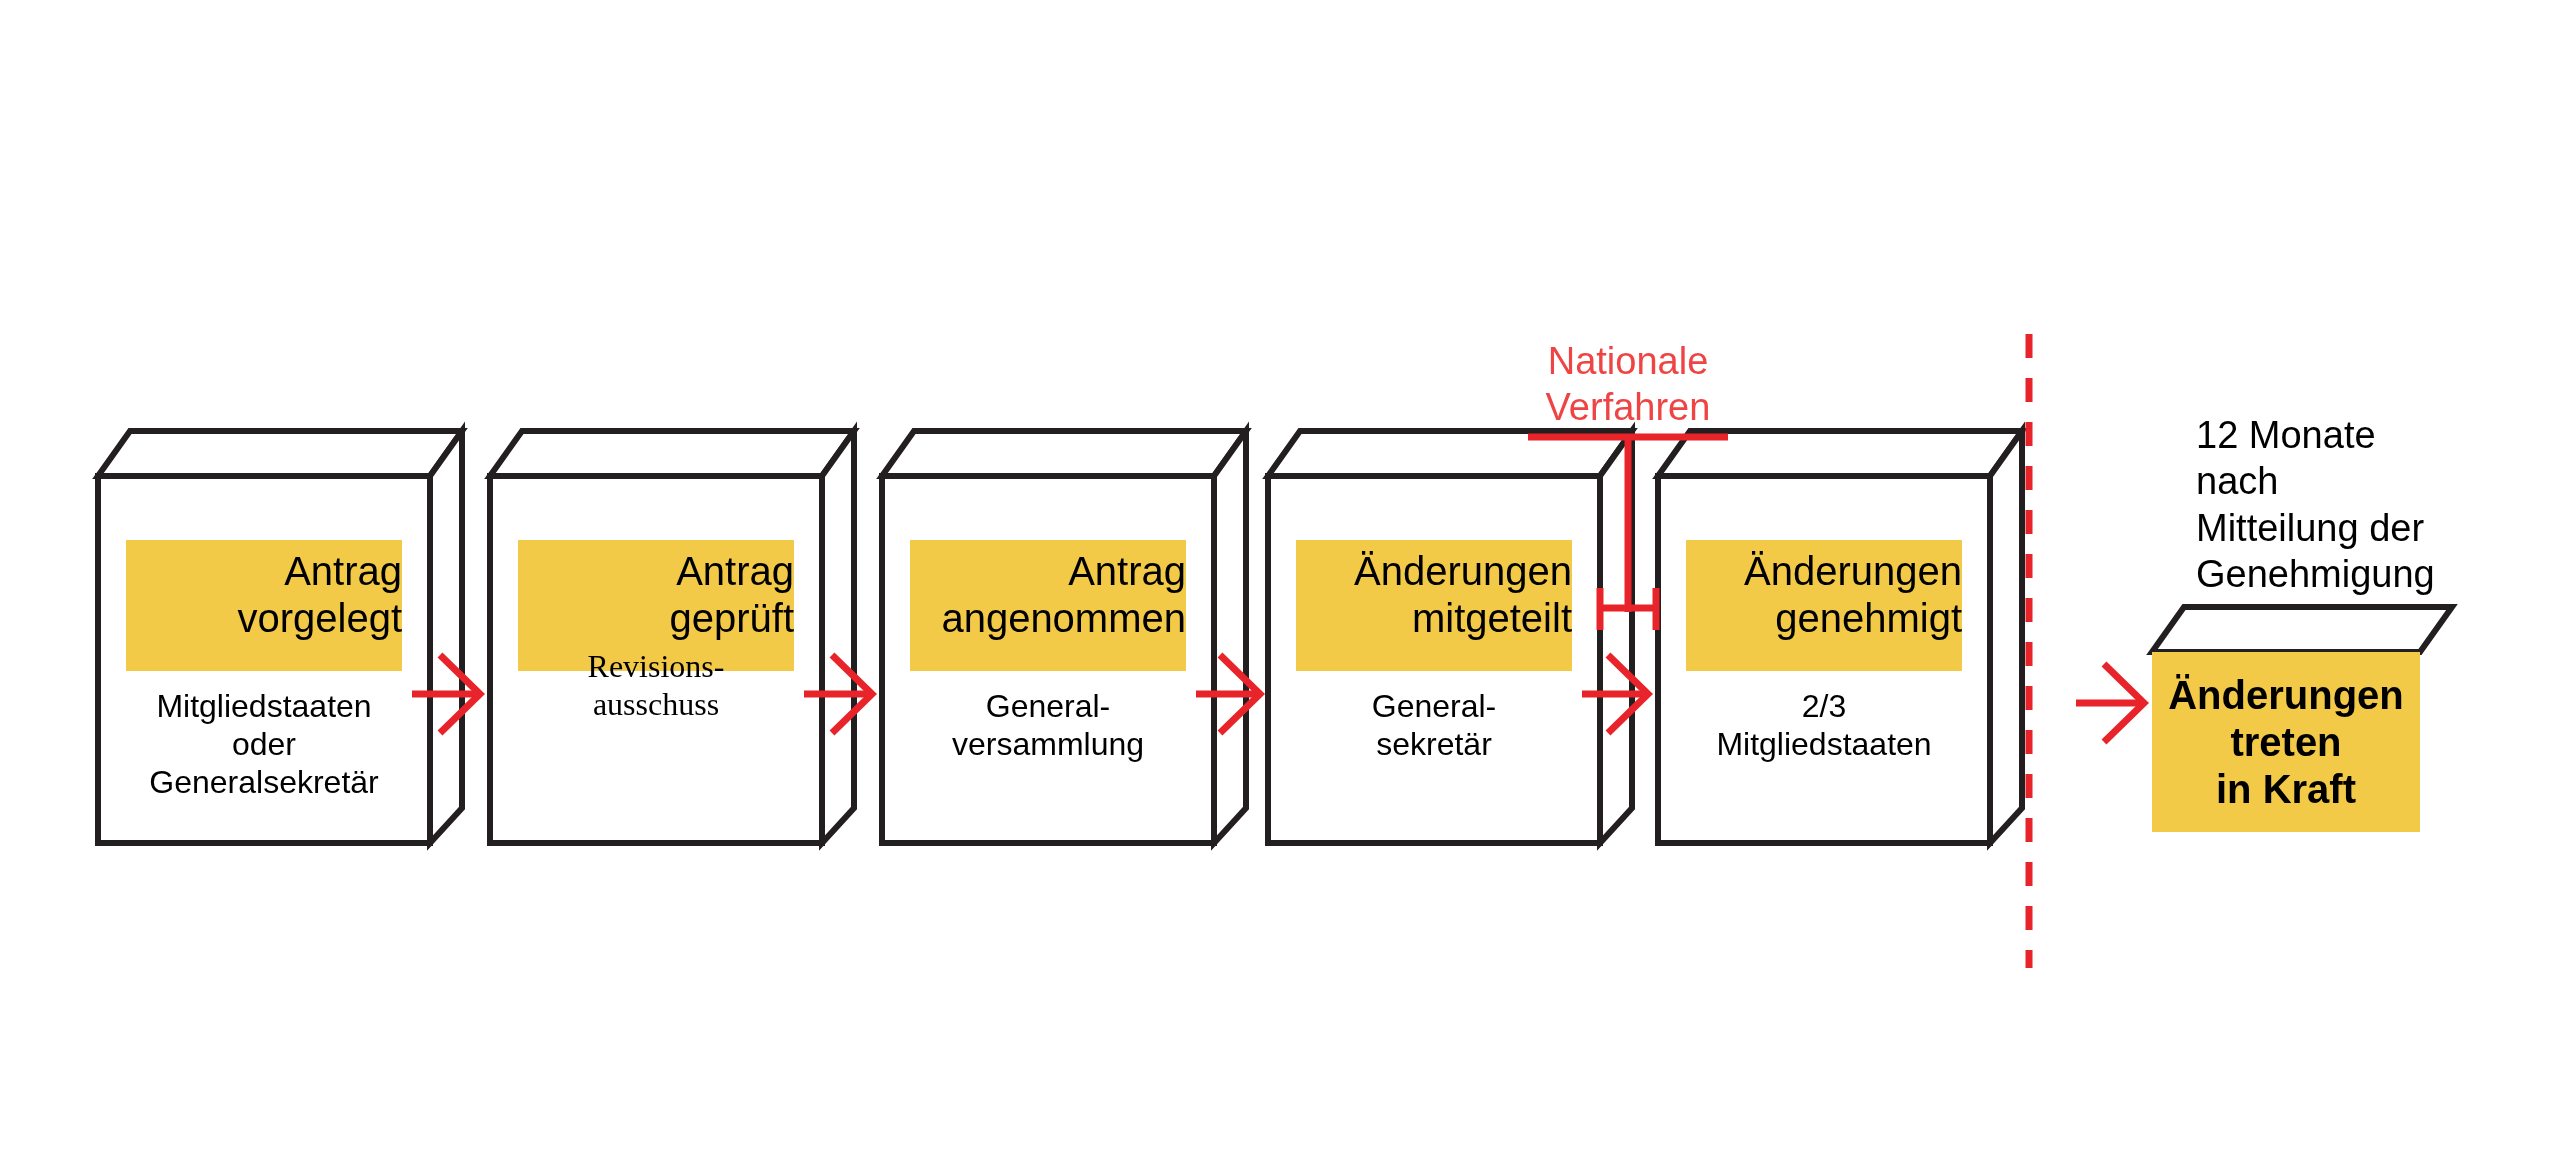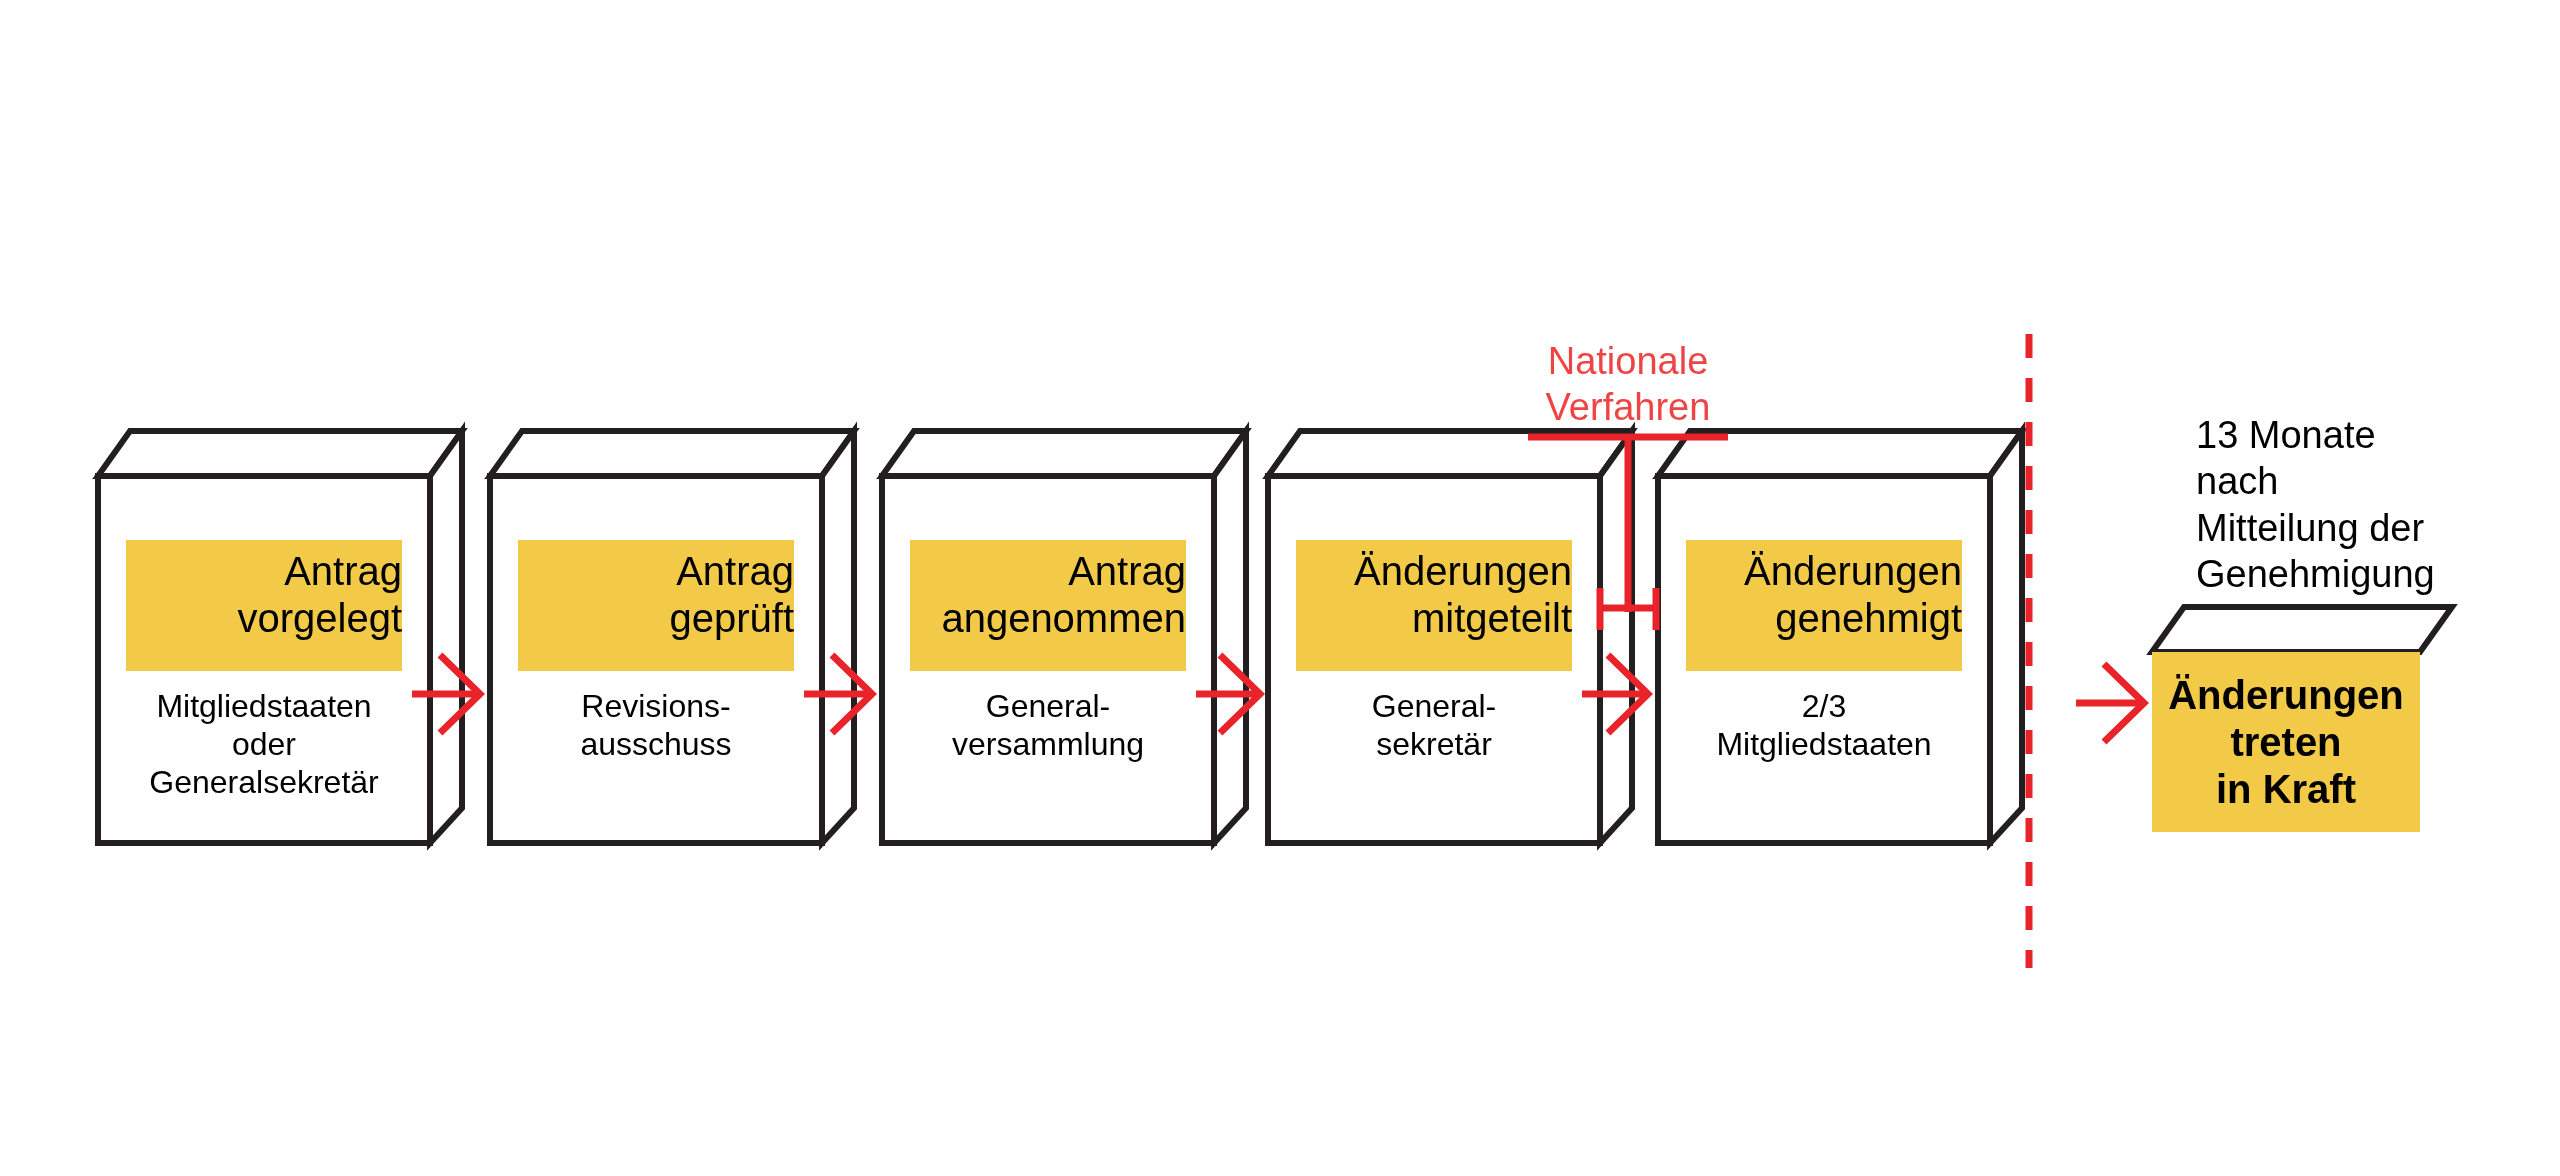--- a/index.html
+++ b/index.html
@@ -155,42 +155,42 @@
   </svg>
 
   <div class="txt step-caption" style="left:126px; top:548px; width:276px;">Antrag
 vorgelegt</div>
   <div class="txt step-actor" style="left:98px; top:688px; width:332px;">Mitgliedstaaten
 oder
 Generalsekretär</div>
 
   <div class="txt step-caption" style="left:518px; top:548px; width:276px;">Antrag
 geprüft</div>
-  <div class="txt step-actor" style="left:490px; top:688px; width:332px;">Revisions-
+  <div class="txt step-actor" style="left:490px; top:648px; width:332px;font-family:Liberation Serif, serif;">Revisions-
 ausschuss</div>
 
   <div class="txt step-caption" style="left:910px; top:548px; width:276px;">Antrag
 angenommen</div>
   <div class="txt step-actor" style="left:882px; top:688px; width:332px;">General-
 versammlung</div>
 
   <div class="txt step-caption" style="left:1296px; top:548px; width:276px;">Änderungen
 mitgeteilt</div>
   <div class="txt step-actor" style="left:1268px; top:688px; width:332px;">General-
 sekretär</div>
 
   <div class="txt step-caption" style="left:1686px; top:548px; width:276px;">Änderungen
 genehmigt</div>
   <div class="txt step-actor" style="left:1658px; top:688px; width:332px;">2/3
 Mitgliedstaaten</div>
 
   <div class="txt annot" style="left:1478px; top:338px; width:300px;">Nationale
 Verfahren</div>
 
-  <div class="txt annot-left" style="left:2196px; top:412px; width:330px;">13 Monate
+  <div class="txt annot-left" style="left:2196px; top:412px; width:330px;">12 Monate
 nach
 Mitteilung der
 Genehmigung</div>
 
   <div class="txt final-caption" style="left:2152px; top:672px; width:268px;">Änderungen
 treten
 in Kraft</div>
 
 
 </div>

